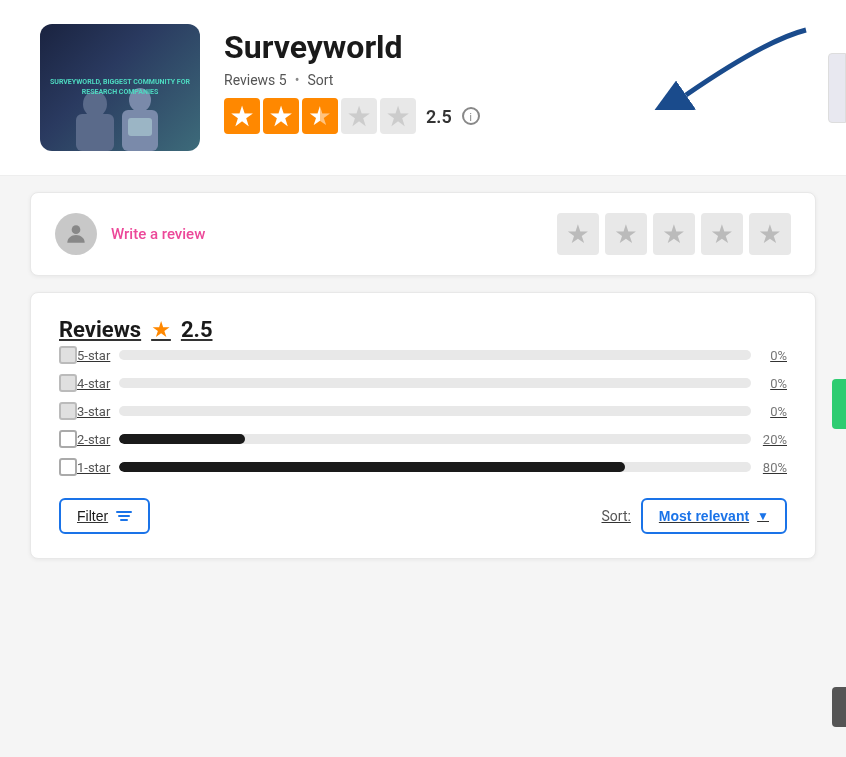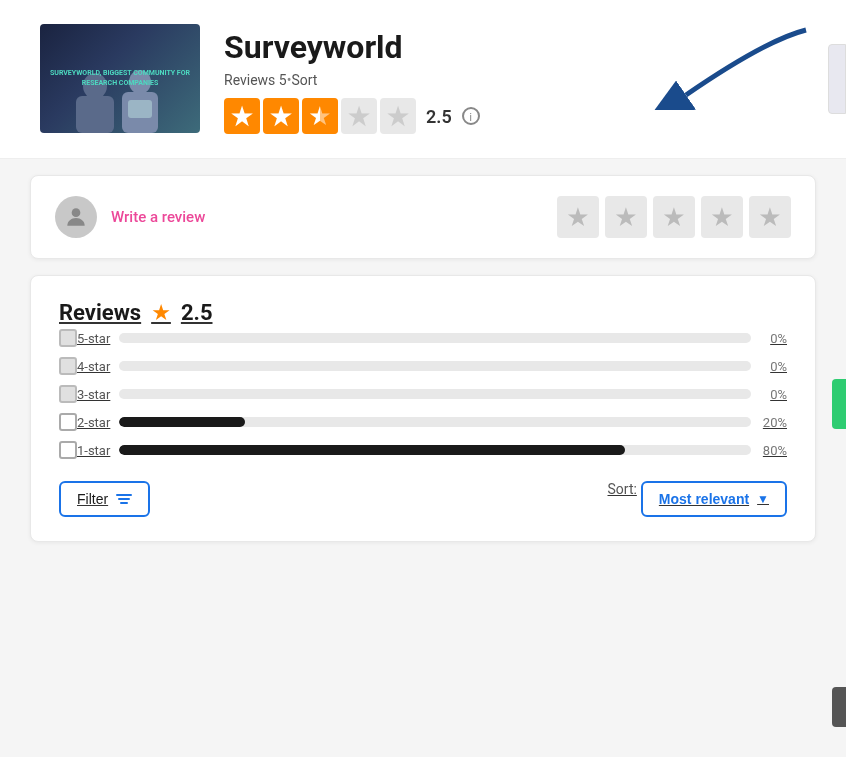--- a/index.html
+++ b/index.html
@@ -18,23 +18,23 @@
       padding: 24px 40px;
       display: flex;
       align-items: flex-start;
       gap: 24px;
       position: relative;
       border-bottom: 1px solid #eee;
     }
 
     .company-logo {
       width: 160px;
-      height: 109px;
+      height: 127px;
       background: linear-gradient(135deg, #1a2340 0%, #2a3a60 40%, #3d6b7a 100%);
-      border-radius: 4px;
+      border-radius: 12px;
       display: flex;
       flex-direction: column;
       align-items: center;
       justify-content: center;
       overflow: hidden;
       position: relative;
       flex-shrink: 0;
     }
 
     .logo-text {
@@ -65,21 +65,21 @@
     .company-name {
       font-size: 32px;
       font-weight: 700;
       color: #1a1a1a;
       margin-bottom: 6px;
     }
 
     .reviews-meta {
       display: flex;
       align-items: center;
-      gap: 0;
+      gap: 8px;
       font-size: 14px;
       color: #555;
       margin-bottom: 10px;
     }
 
     .dot-separator {
       color: #888;
     }
 
     .rating-row {
@@ -353,22 +353,22 @@
     }
 
     .filter-icon-line {
       background: #1a73e8;
       height: 2px;
       border-radius: 1px;
     }
 
     .sort-row {
       display: flex;
-      align-items: flex-start;
-      gap: 4px;
+      align-items: center;
+      gap: 10px;
     }
 
     .sort-label {
       font-size: 14px;
       color: #555;
     }
 
     .sort-button {
       display: flex;
       align-items: center;

